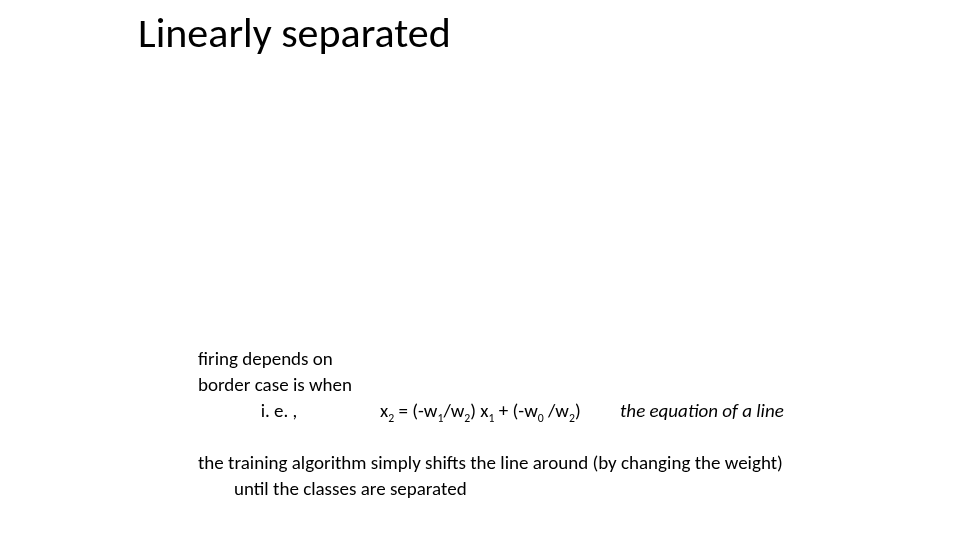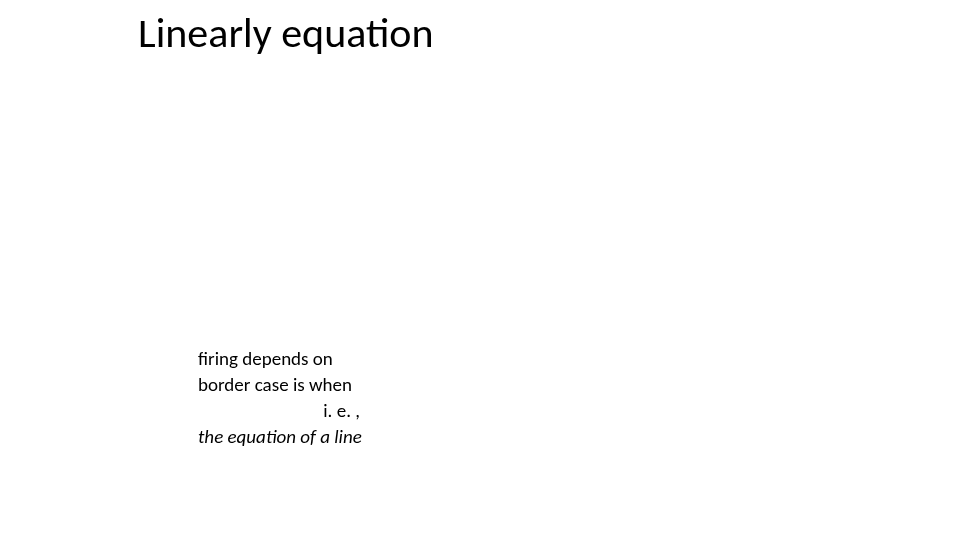--- a/index.html
+++ b/index.html
@@ -45,28 +45,28 @@
   }
   .table {
     position: absolute;
     left: 198px;
     top: 346px;
     font-size: 19px;
     line-height: 26px;
   }
   .table .row {
     display: flex;
-    flex-direction: column;
+    flex-direction: row;
   }
   .table .c1 {
     width: 182px;
   }
   .table .c1b {
     width: 182px;
-    text-align: right;
+    text-align: center;
     padding-right: 20px;
     box-sizing: border-box;
   }
   .table .c2 {
     width: 240px;
   }
   .table .c3 {
     width: 220px;
     font-style: italic;
   }
@@ -85,32 +85,34 @@
     line-height: 26px;
     text-indent: -36px;
     padding-left: 36px;
   }
 </style>
 </head>
 <body>
 
 <div class="slide">
 
-  <div class="title">Linearly equation</div>
+  <div class="title">Linearly separated</div>
 
 
   <div class="table">
     <div class="row">
       <div class="c1">firing depends on</div>
       <div class="c3"></div>
     </div>
     <div class="row">
       <div class="c1">border case is when</div>
       <div class="c3"></div>
     </div>
     <div class="row">
       <div class="c1b">i. e. ,</div>
+      <div class="c2">x<span class="sub">2</span> = (-w<span class="sub">1</span>/w<span class="sub">2</span>) x<span class="sub">1</span> + (-w<span class="sub">0</span> /w<span class="sub">2</span>)</div>
       <div class="c3">the equation of a line</div>
     </div>
   </div>
 
+  <div class="conclusion">the training algorithm simply shifts the line around (by changing the weight) until the classes are separated</div>
 
 </div>
 
 </body></html>

